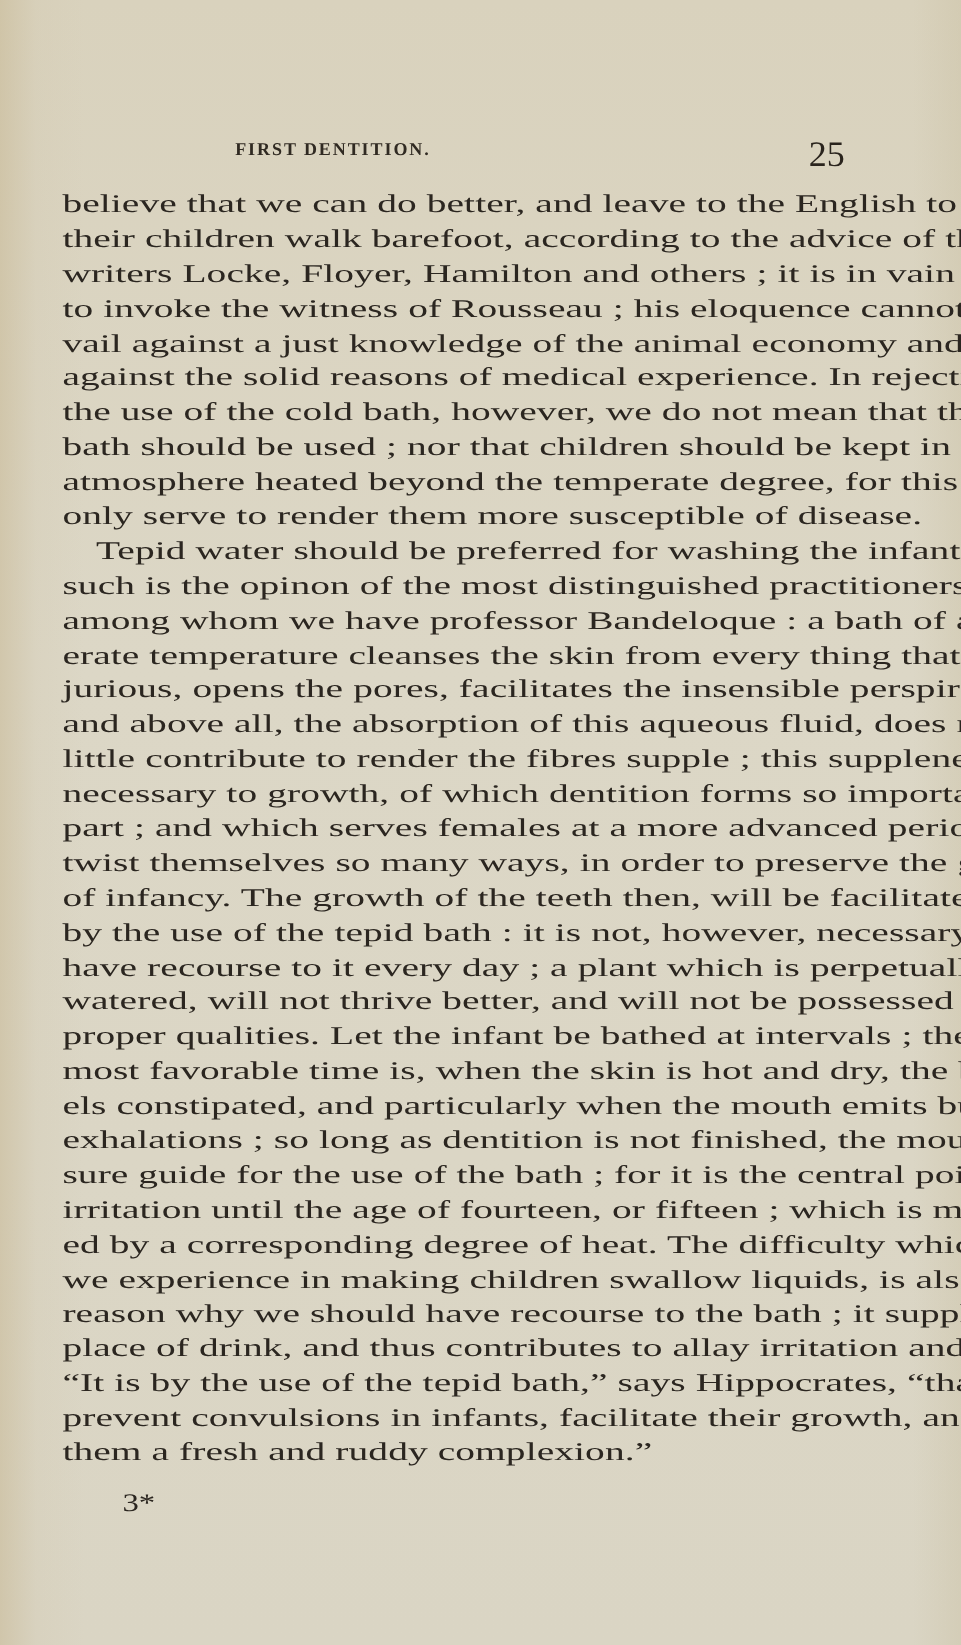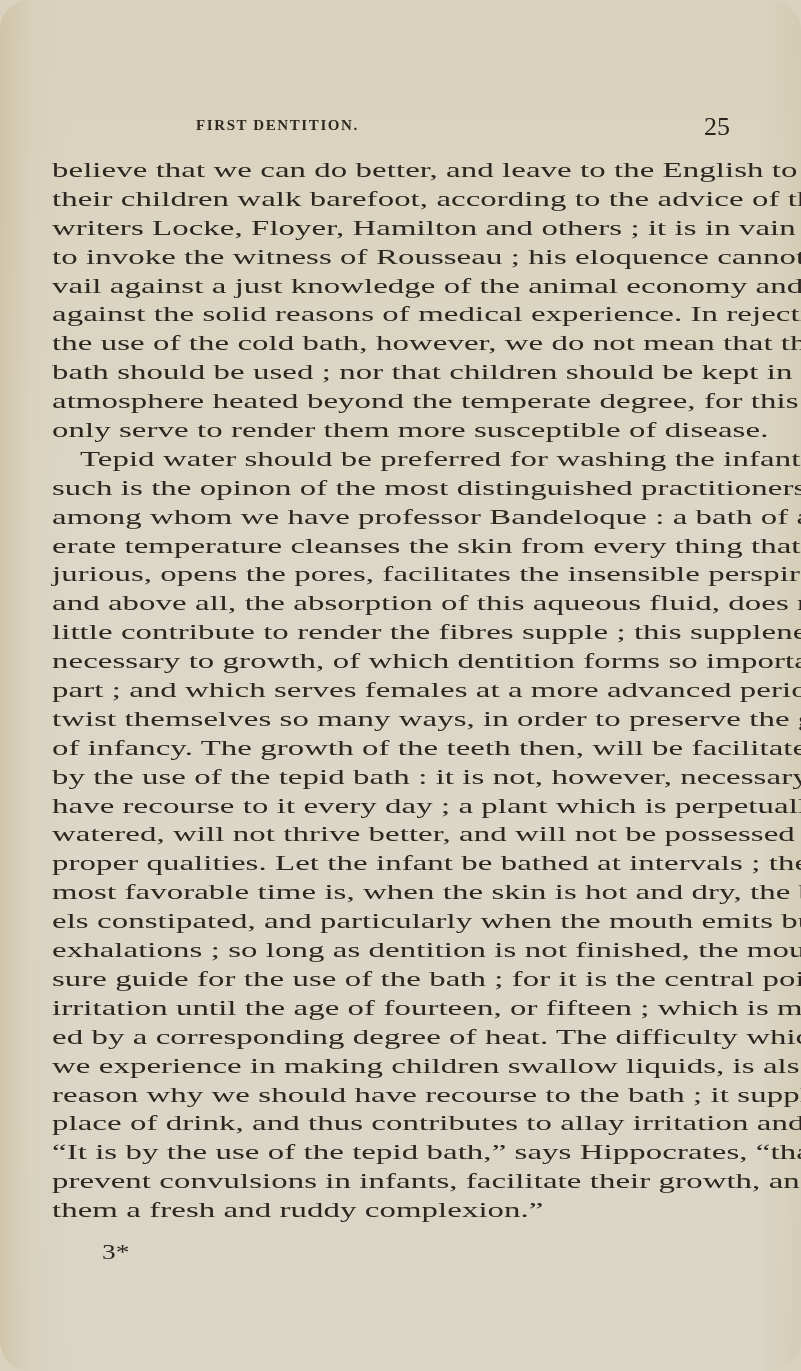--- a/index.html
+++ b/index.html
@@ -15,43 +15,42 @@
   .page {
     position: relative;
     width: 801px;
     height: 1371px;
     background:
       linear-gradient(to right, rgba(200,185,150,0.55) 0px, rgba(210,200,175,0.25) 30px, rgba(0,0,0,0) 70px),
       linear-gradient(to left, rgba(200,190,160,0.35) 0px, rgba(0,0,0,0) 40px),
       linear-gradient(to bottom, #d9d2bd 0%, #dcd7c6 40%, #dad5c4 100%);
     color: #2b2620;
     font-family: "Liberation Serif", "DejaVu Serif", serif;
-    border-radius: 30px;
   }
   .running-head {
     position: absolute;
     top: 117px;
     left: 0;
     width: 801px;
     height: 24px;
   }
   .head-title {
     position: absolute;
     left: 196px;
     top: 0;
     font-size: 15px;
     letter-spacing: 1.6px;
     font-weight: bold;
     color: #302a22;
   }
   .page-number {
     position: absolute;
-    left: 704px;
+    left: 674px;
     top: -5px;
-    font-size: 26px;
+    font-size: 30px;
     color: #2a241d;
     text-align: center;
   }
   .body-text {
     position: absolute;
     top: 156px;
     left: 52px;
     width: 418px;
     transform: scaleX(1.55);
     transform-origin: left top;

